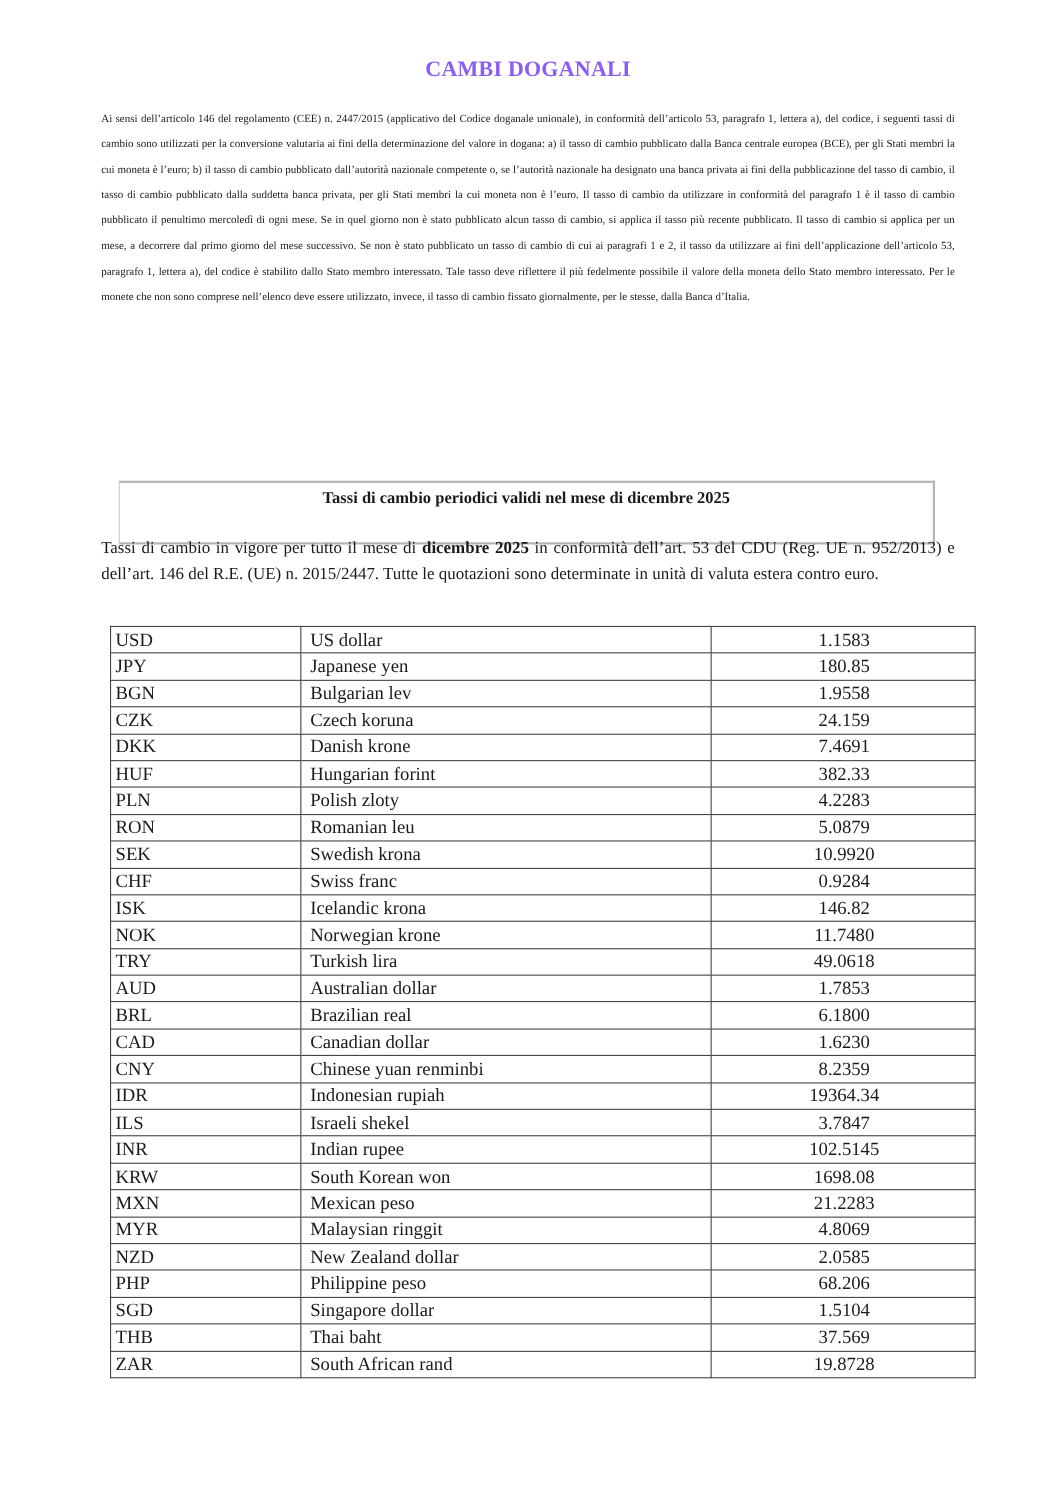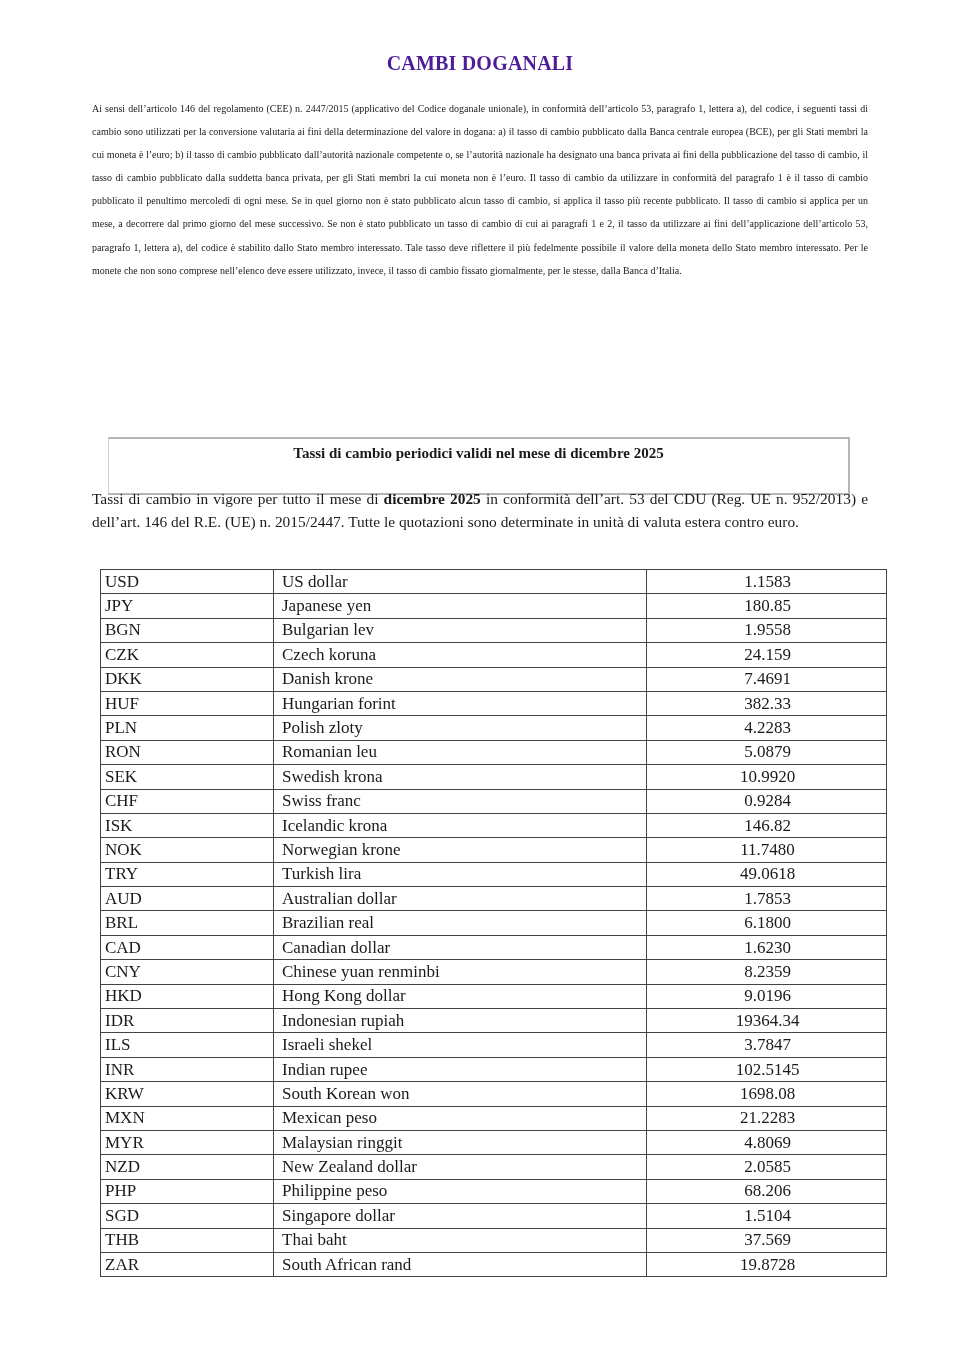--- a/index.html
+++ b/index.html
@@ -22,21 +22,21 @@
       width: 776px;
     }
     .title {
       position: absolute;
       left: 0;
       top: 52px;
       width: 776px;
       text-align: center;
       font-size: 20px;
       font-weight: bold;
-      color: #4c1d95;
+      color: #8b5cf6;
       letter-spacing: 0.2px;
     }
     .intro {
       position: absolute;
       left: 0;
       top: 97px;
       width: 776px;
       font-size: 10px;
       line-height: 23.1px;
       text-align: justify;
@@ -187,25 +187,20 @@
         <td class="code">CAD</td>
         <td class="name">Canadian dollar</td>
         <td class="rate">1.6230</td>
       </tr>
     <tr>
         <td class="code">CNY</td>
         <td class="name">Chinese yuan renminbi</td>
         <td class="rate">8.2359</td>
       </tr>
     <tr>
-        <td class="code">HKD</td>
-        <td class="name">Hong Kong dollar</td>
-        <td class="rate">9.0196</td>
-      </tr>
-    <tr>
         <td class="code">IDR</td>
         <td class="name">Indonesian rupiah</td>
         <td class="rate">19364.34</td>
       </tr>
     <tr>
         <td class="code">ILS</td>
         <td class="name">Israeli shekel</td>
         <td class="rate">3.7847</td>
       </tr>
     <tr>

